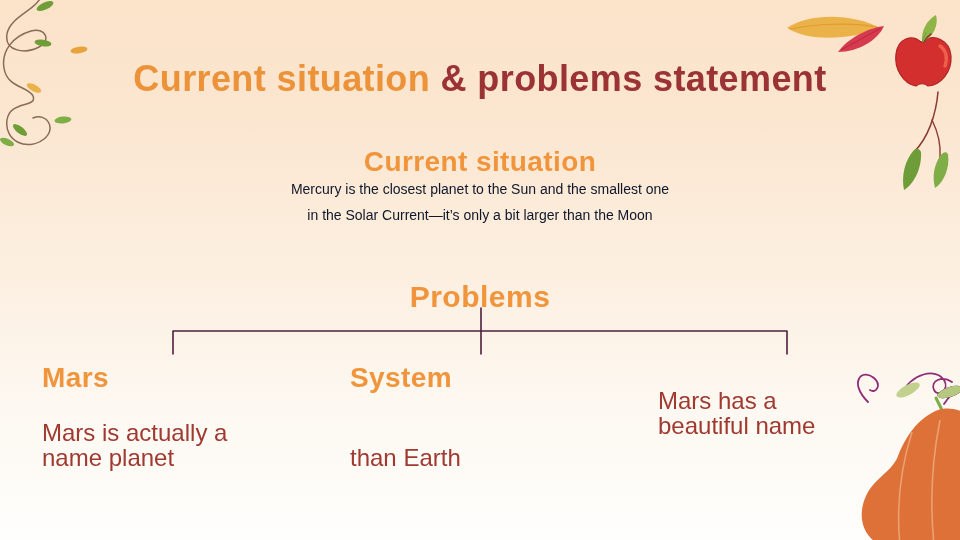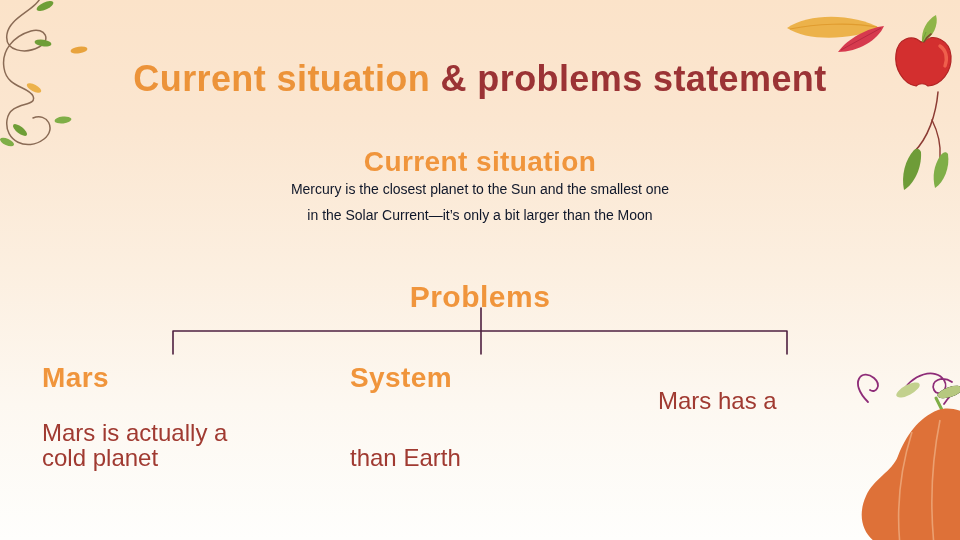--- a/index.html
+++ b/index.html
@@ -106,29 +106,30 @@
 <h2 class="abs center-line problems-heading" style="margin:17px;">Problems</h2>
 
 <svg class="abs tree-svg" viewBox="0 0 960 540" aria-hidden="true">
   <path d="M481 308 L481 331 M173 331 L787 331 M173 331 L173 354 M481 331 L481 354 M787 331 L787 354" fill="none" stroke="#4e2040" stroke-width="1.6" stroke-linecap="round"></path>
 </svg>
 
 <div class="abs branch-col col-mars">
   <div class="planet-name">Mars</div>
   <div class="planet-desc">
     <span>Mars is actually a</span><br>
-    <span>cold planet</span>
+    <span>name planet</span>
   </div>
 </div>
 
 <div class="abs branch-col col-neptune">
   <div class="planet-name">System</div>
   <div class="planet-desc">
     <br>
     <span>than Earth</span>
   </div>
 </div>
 
 <div class="abs branch-col col-venus">
   <div class="planet-desc">
     <span>Mars has a</span><br>
+    <span>beautiful name</span>
   </div>
 </div>
 
 </body></html>

